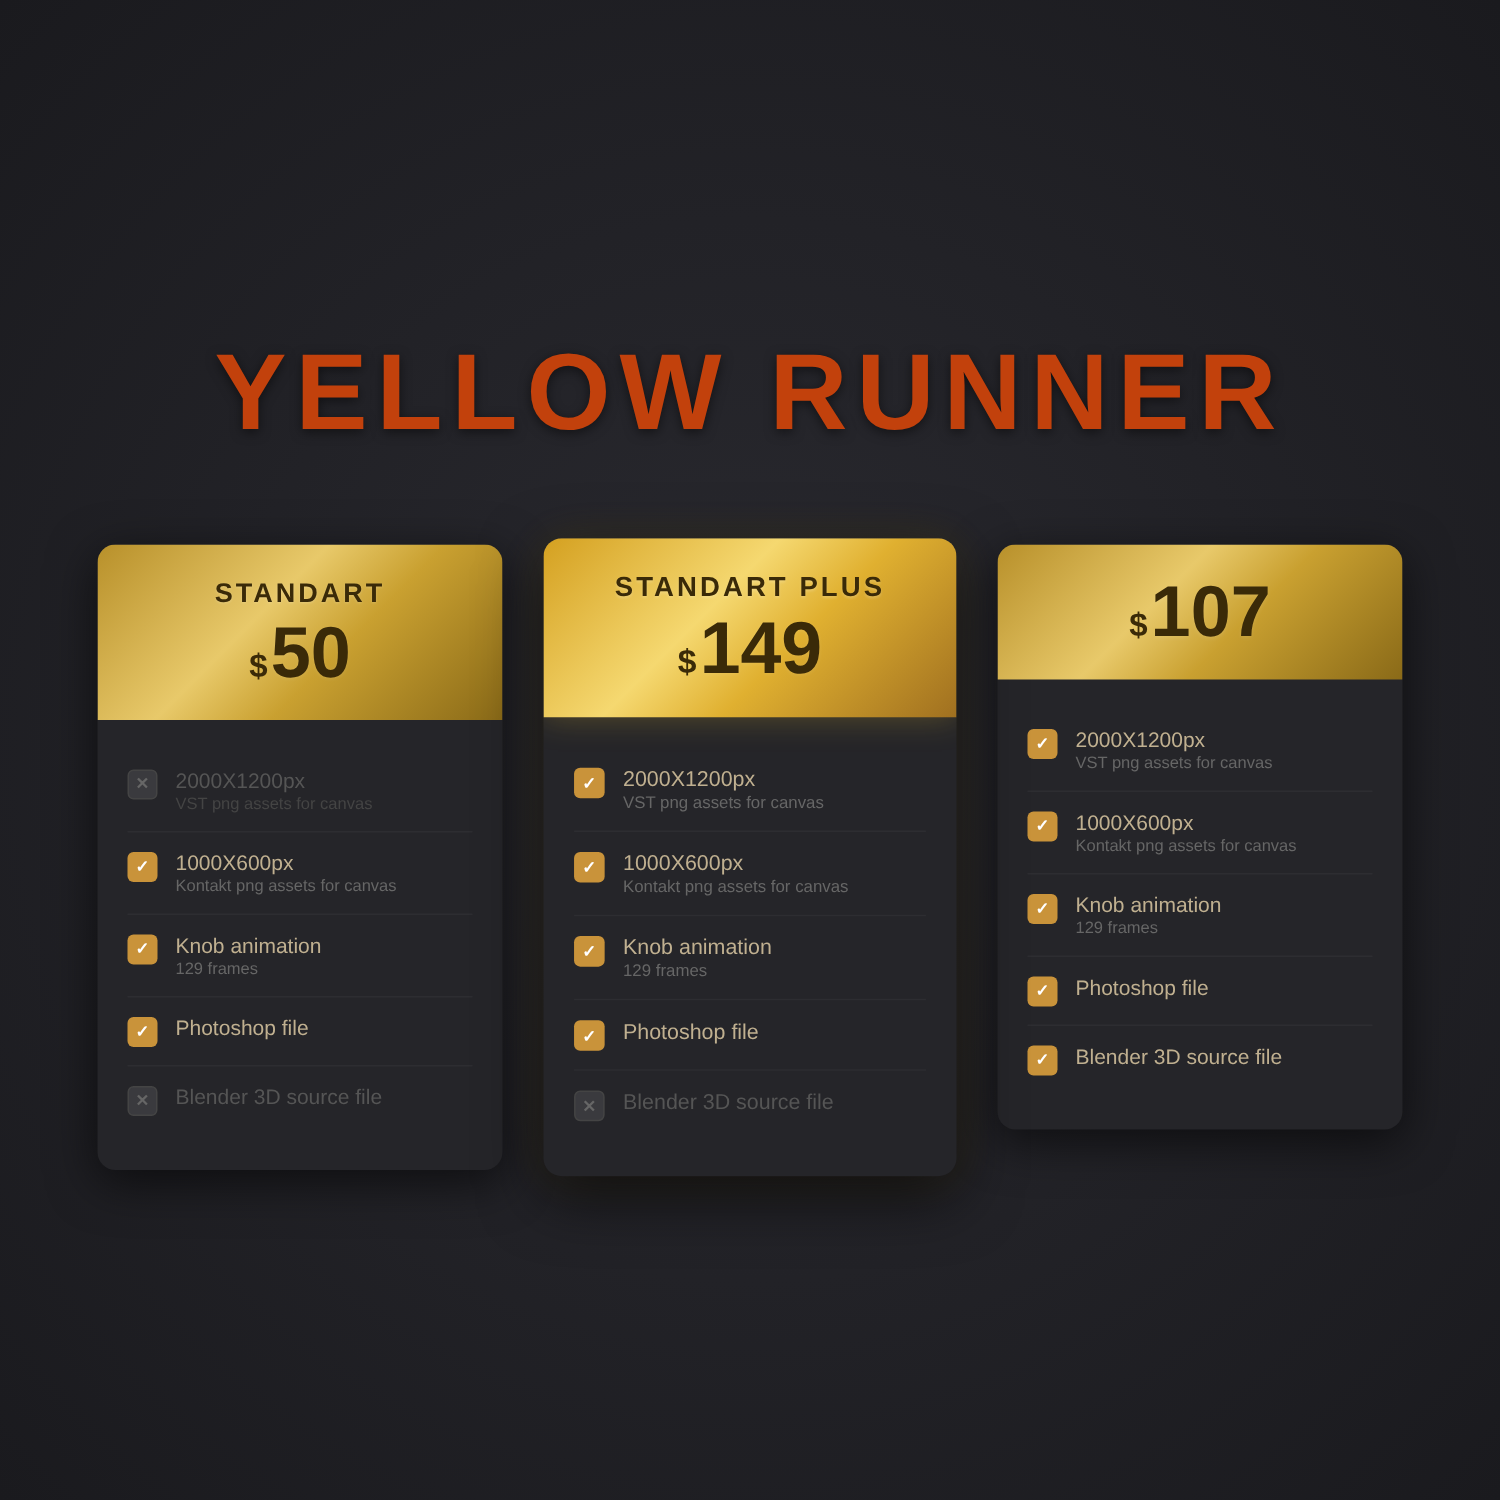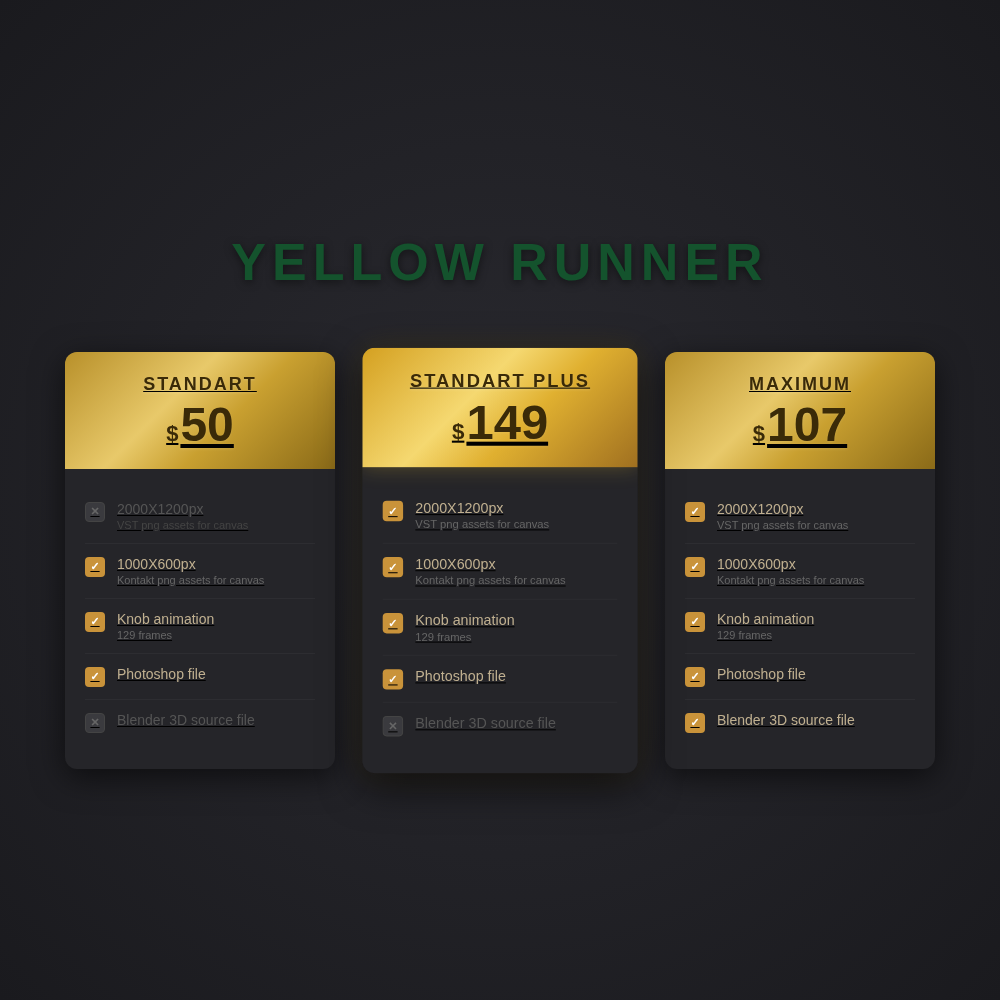--- a/index.html
+++ b/index.html
@@ -11,34 +11,33 @@
       background: radial-gradient(ellipse at center, #2a2a30 0%, #1a1a1e 100%);
       font-family: 'Arial', sans-serif;
       display: flex;
       flex-direction: column;
       align-items: center;
       justify-content: center;
       overflow: hidden;
     }
 
     .page-title {
-      font-size: 52px;
+      font-size: 72px;
       font-weight: bold;
       letter-spacing: 6px;
-      color: #14532d;
+      color: #c2410c;
       text-transform: uppercase;
       margin-bottom: 60px;
       text-shadow: 0 2px 8px rgba(0,0,0,0.5);
     }
 
     .plans-container {
       display: flex;
       gap: 30px;
       align-items: flex-start;
-      text-decoration: underline;
     }
 
     .plan-card {
       width: 270px;
       background: #252529;
       border-radius: 12px;
       overflow: hidden;
       box-shadow: 0 8px 32px rgba(0,0,0,0.6), inset 0 1px 0 rgba(255,255,255,0.05);
     }
 
@@ -253,21 +252,20 @@
         <div class="feature-row">
           <div class="feature-icon cross">✕</div>
           <div class="feature-text">
             <span class="feature-title disabled">Blender 3D source file</span>
           </div>
         </div>
       </div>
     </div>
     <div class="plan-card">
       <div class="plan-header plan-header-maximum">
-        <div class="plan-name">MAXIMUM</div>
         <div class="plan-price">
           <span class="price-dollar">$</span>
           <span class="price-amount">107</span>
         </div>
       </div>
       <div class="plan-features">
         <div class="feature-row">
           <div class="feature-icon check">✓</div>
           <div class="feature-text">
             <span class="feature-title">2000X1200px</span>

